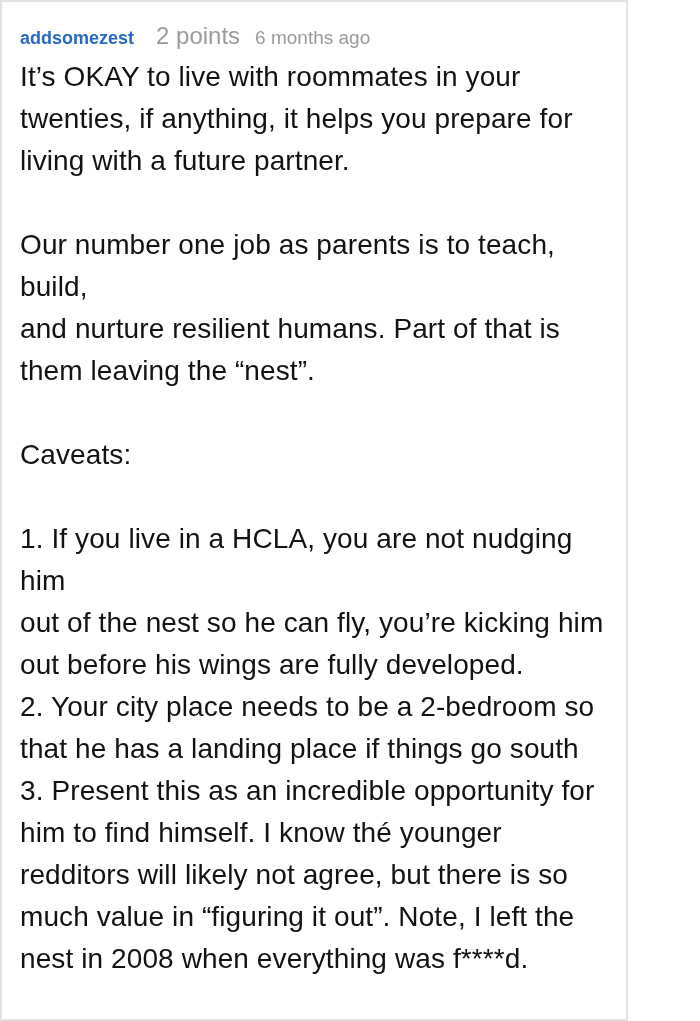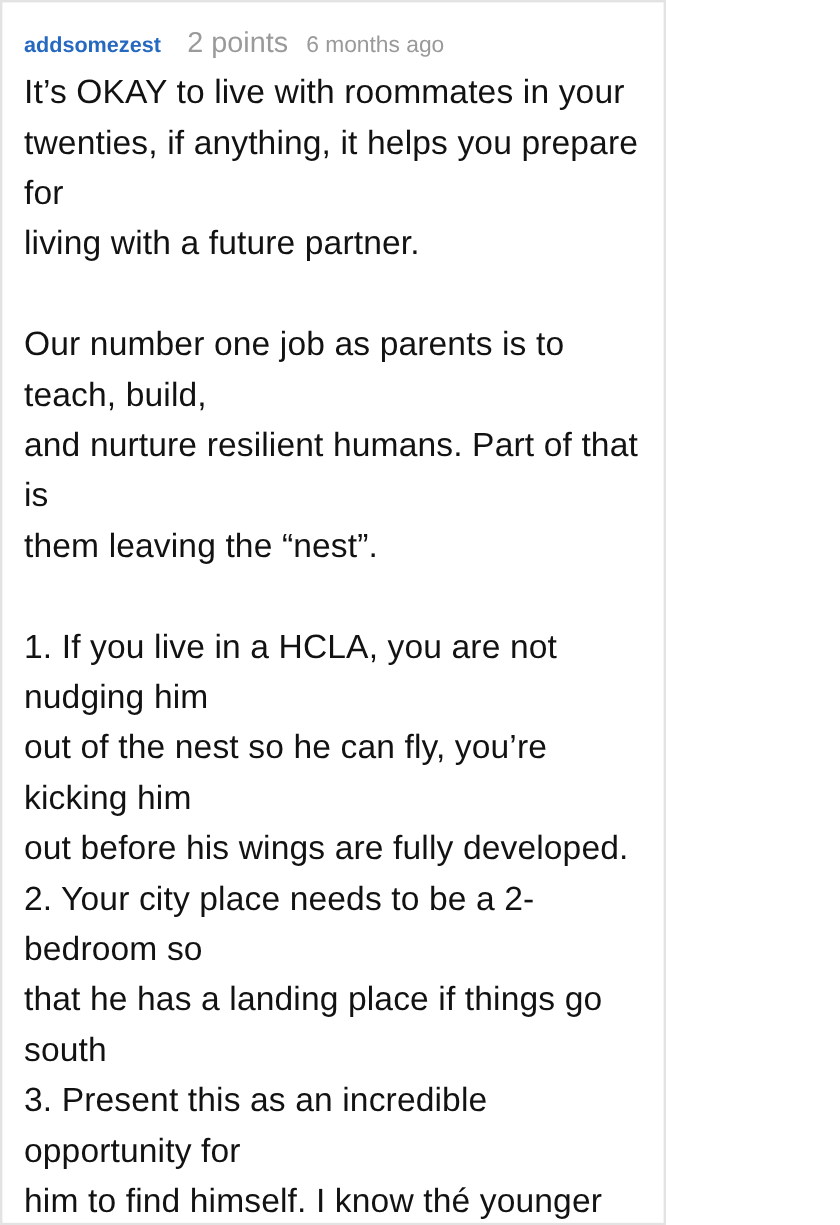--- a/index.html
+++ b/index.html
@@ -2,21 +2,21 @@
 <html><head>
 <meta charset="utf-8">
 <style>
   html, body {
     margin: 0;
     padding: 0;
     background: #ffffff;
   }
   .comment-card {
     box-sizing: border-box;
-    width: 555px;
+    width: 628px;
     height: 1021px;
     background: #ffffff;
     border: 2px solid #e3e3e3;
     padding: 20px 16px 0 18px;
     overflow: hidden;
     font-family: "Liberation Sans", sans-serif;
   }
   .comment-header {
     display: flex;
     align-items: baseline;
@@ -63,20 +63,21 @@
     <span class="comment-score">2 points</span>
     <span class="comment-timestamp">6 months ago</span>
   </div>
   <div class="comment-body">
     <p class="comment-paragraph">It’s OKAY to live with roommates in your
 twenties, if anything, it helps you prepare for
 living with a future partner.</p>
     <p class="comment-paragraph">Our number one job as parents is to teach, build,
 and nurture resilient humans. Part of that is
 them leaving the “nest”.</p>
+    <p class="comment-paragraph">Caveats:</p>
     <p class="comment-paragraph">1. If you live in a HCLA, you are not nudging him
 out of the nest so he can fly, you’re kicking him
 out before his wings are fully developed.
 2. Your city place needs to be a 2-bedroom so
 that he has a landing place if things go south
 3. Present this as an incredible opportunity for
 him to find himself. I know thé younger
 redditors will likely not agree, but there is so
 much value in “figuring it out”. Note, I left the
 nest in 2008 when everything was f****d.</p>

